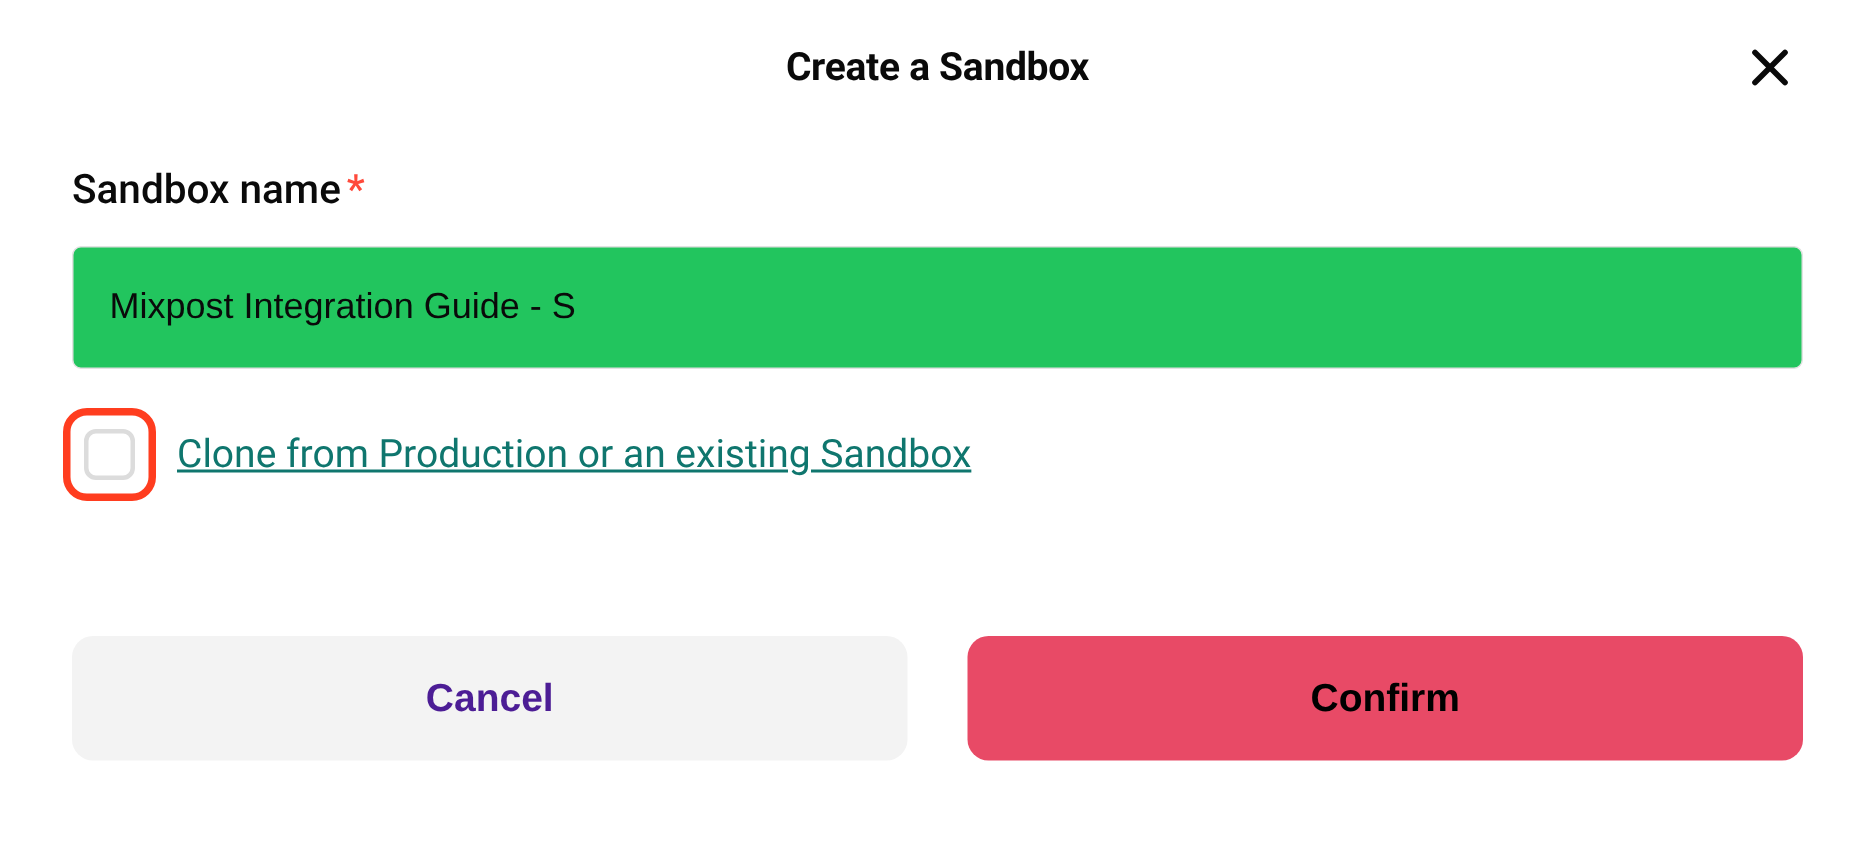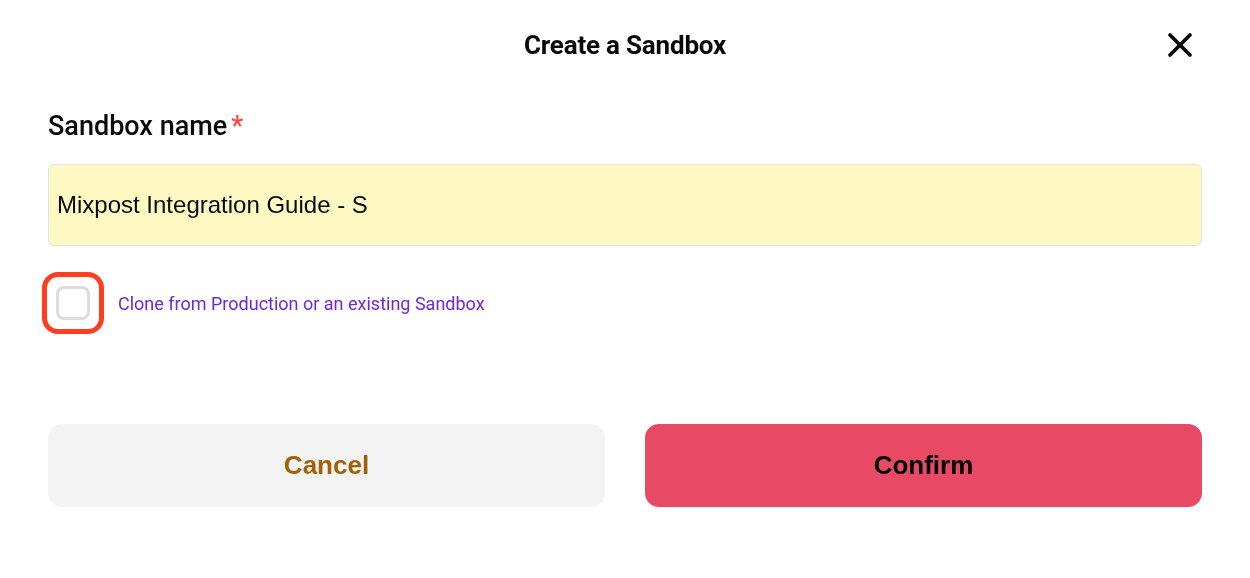--- a/index.html
+++ b/index.html
@@ -58,27 +58,27 @@
       color: #0a0a0a;
       display: block;
       margin-bottom: 22px;
     }
     .required-asterisk {
       color: #ff4a3b;
       margin-left: 4px;
     }
     .text-input {
       width: 100%;
-      padding: 26px 8px;
+      padding: 26px 24px;
       font-size: 24px;
       font-weight: 400;
       color: #0a0a0a;
       border: 1px solid #e2e2e2;
       border-radius: 6px;
-      background: #fef9c3;
+      background: #22c55e;
       outline: none;
     }
     .checkbox-row {
       display: flex;
       align-items: center;
       gap: 14px;
       margin-bottom: 90px;
     }
     .checkbox-highlight {
       display: inline-flex;
@@ -93,42 +93,43 @@
     }
     .checkbox-box {
       width: 34px;
       height: 34px;
       border: 3px solid #dcdcdc;
       border-radius: 8px;
       background: #fff;
       cursor: pointer;
     }
     .checkbox-label {
-      font-size: 18px;
+      font-size: 26px;
       font-weight: 400;
-      color: #6d28d9;
+      color: #0f766e;
+      text-decoration: underline;
     }
     .button-row {
       display: flex;
       gap: 40px;
       justify-content: center;
     }
     .btn {
       flex: 1;
       padding: 26px 20px;
       font-size: 26px;
       font-weight: 600;
       border: none;
       border-radius: 14px;
       cursor: pointer;
       text-align: center;
     }
     .btn-cancel {
       background: #f3f3f3;
-      color: #a16207;
+      color: #4c1d95;
     }
     .btn-confirm {
       background: #e84a66;
       color: #000000;
     }
   </style>
 </head>
 <body>
 
 <div class="modal">

